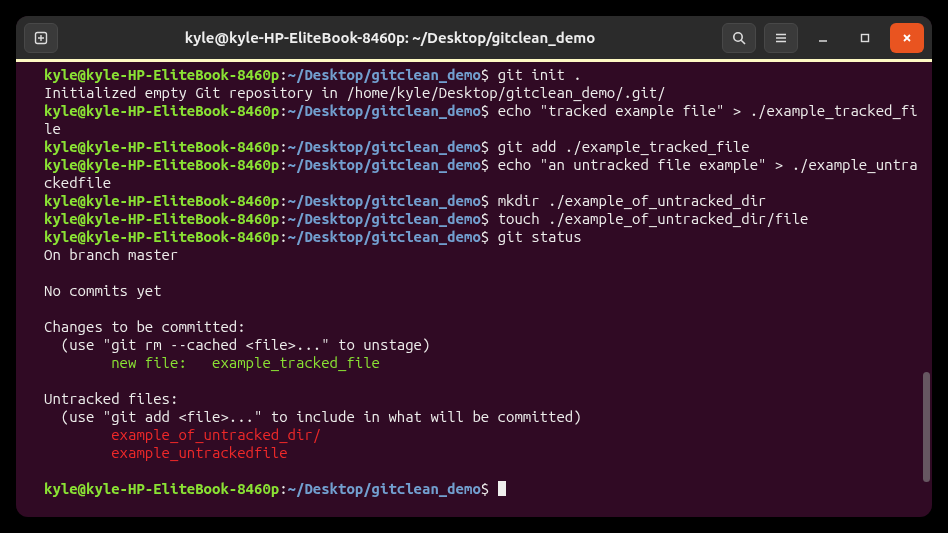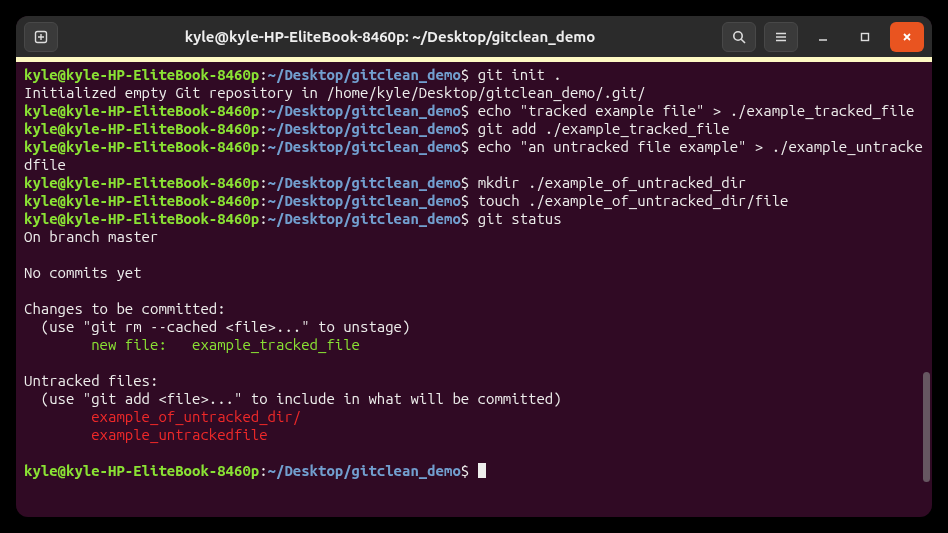--- a/index.html
+++ b/index.html
@@ -26,21 +26,21 @@
     flex-direction: column;
   }
   .titlebar {
     height: 46px;
     background: #2b2b2b;
     display: flex;
     align-items: center;
     padding: 0 8px;
     gap: 8px;
     color: #e6e6e6;
-    border-bottom: 5px solid #fef9c3;
+    border-bottom: 3px solid #fef9c3;
     flex: none;
   }
   .tb-btn {
     width: 34px;
     height: 30px;
     border-radius: 6px;
     background: #3a3a3a;
     display: flex;
     align-items: center;
     justify-content: center;
@@ -72,20 +72,21 @@
     flex: 1;
     padding: 4px 8px 8px 8px;
     color: #eeeeec;
     line-height: 18px;
     position: relative;
     overflow: hidden;
     font-family: "Ubuntu Mono", "DejaVu Sans Mono", Consolas, monospace;
     font-size: 15px;
     white-space: pre-wrap;
     word-break: break-all;
+    margin-left: 20px;
   }
   .prompt-user { color: #8ae234; font-weight: 700; }
   .prompt-path { color: #729fcf; font-weight: 700; }
   .staged { color: #8ae234; }
   .untracked { color: #ef2929; }
   .cursor {
     display: inline-block;
     width: 8px;
     height: 15px;
     background: #eeeeec;

